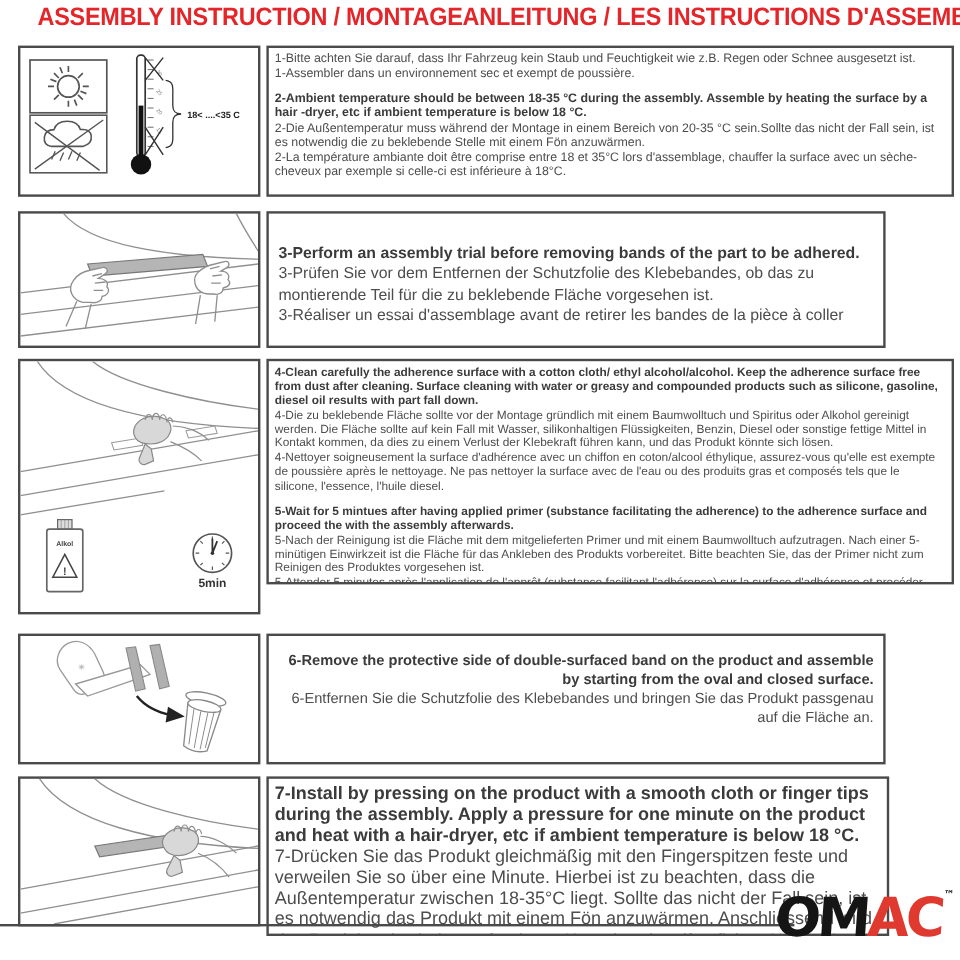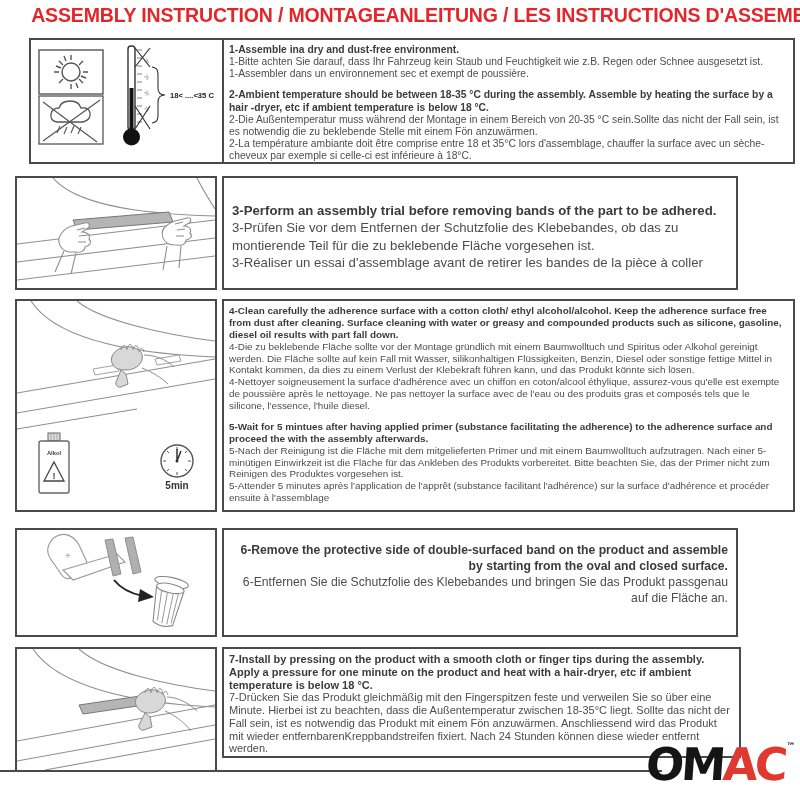--- a/index.html
+++ b/index.html
@@ -18,28 +18,28 @@
   .cell{
     position:absolute;border:2px solid #4a4a4a;background:#fff;box-sizing:border-box;
     overflow:hidden;
   }
   .txt-cell{color:#4d4d4d;}
   .en{font-weight:bold;color:#3b3b3b;}
   .ln{white-space:normal;}
   .gap{height:9px;}
   
   #r1-text{left:222px;top:38px;width:573px;height:126px;font-size:10.3px;line-height:1.18;padding:4px 5px;}
-  #r1-icon{left:15px;top:38px;width:202px;height:126px;margin-left:14px;}
+  #r1-icon{left:15px;top:38px;width:202px;height:126px;}
   #r2-text{left:222px;top:176px;width:516px;height:114px;font-size:13.2px;line-height:1.32;padding:24px 8px 0;}
   #r2-icon{left:15px;top:176px;width:202px;height:114px;}
-  #r3-text{left:222px;top:299px;width:573px;height:213px;font-size:9.9px;line-height:1.2;padding:4px 5px;}
+  #r3-text{left:222px;top:299px;width:573px;height:188px;font-size:9.9px;line-height:1.2;padding:4px 5px;}
   #r3-icon{left:15px;top:299px;width:202px;height:213px;}
   #r4-text{left:222px;top:528px;width:516px;height:109px;font-size:12.2px;line-height:1.32;padding:12px 8px 0;text-align:right;}
   #r4-icon{left:15px;top:528px;width:202px;height:109px;}
-  #r5-text{left:222px;top:647px;width:519px;height:111px;font-size:11px;line-height:1.16;padding:4px 5px;}
+  #r5-text{left:222px;top:647px;width:519px;height:133px;font-size:15px;line-height:1.16;padding:4px 5px;}
   #r5-icon{left:15px;top:647px;width:202px;height:125px;}
   .footer-line{position:absolute;left:0;top:770px;width:662px;height:2px;background:#4a4a4a;}
   .logo{
     position:absolute;right:6px;top:740px;
     font-family:"DejaVu Sans", sans-serif;font-weight:bold;font-size:45px;
     letter-spacing:-3px;transform:skewX(-4deg);line-height:1.1;
   }
   .logo-om{color:#151515;}
   .logo-ac{color:#e0392f;}
   .logo-mark{font-size:9px;vertical-align:top;letter-spacing:0;color:#151515;position:relative;top:2px;}
@@ -85,21 +85,20 @@
       <g stroke="#333" stroke-width="1.2" fill="none">
         <path d="M104,8 L119,27 M119,8 L104,27"></path>
         <path d="M104,66 L119,89 M119,66 L104,89"></path>
         <path d="M121,27 C128,28 127,33 127,39 L127,48 C127,53 129,55 134,55 C129,55 127,57 127,62 L127,71 C127,77 128,82 121,83" stroke-width="1.1"></path>
       </g>
       <text x="139" y="58" font-size="7.6" font-weight="bold" fill="#222">18&lt; ....&lt;35 C</text>
     </g>
   </svg>
 </div>
 <div class="cell txt-cell" id="r1-text">
-  <div class="ln en">1-Assemble ina dry and dust-free environment.</div>
   <div class="ln">1-Bitte achten Sie darauf, dass Ihr Fahrzeug kein Staub und Feuchtigkeit wie z.B. Regen oder Schnee ausgesetzt ist.</div>
   <div class="ln">1-Assembler dans un environnement sec et exempt de poussière.</div>
   <div class="gap"></div>
   <div class="ln en">2-Ambient temperature should be between 18-35 °C  during the assembly. Assemble by heating the surface by a hair -dryer, etc if ambient temperature is below 18 °C.</div>
   <div class="ln">2-Die Außentemperatur muss während der Montage in einem Bereich von 20-35 °C  sein.Sollte das nicht der Fall sein, ist es notwendig die zu beklebende Stelle mit einem Fön anzuwärmen.</div>
   <div class="ln">2-La température ambiante doit être comprise entre 18 et 35°C lors d'assemblage, chauffer la surface avec un sèche-cheveux par exemple si celle-ci est inférieure à 18°C.</div>
 </div>
 
 <div class="cell" id="r2-icon">
   <svg viewBox="0 0 198 110" width="100%" height="100%">

